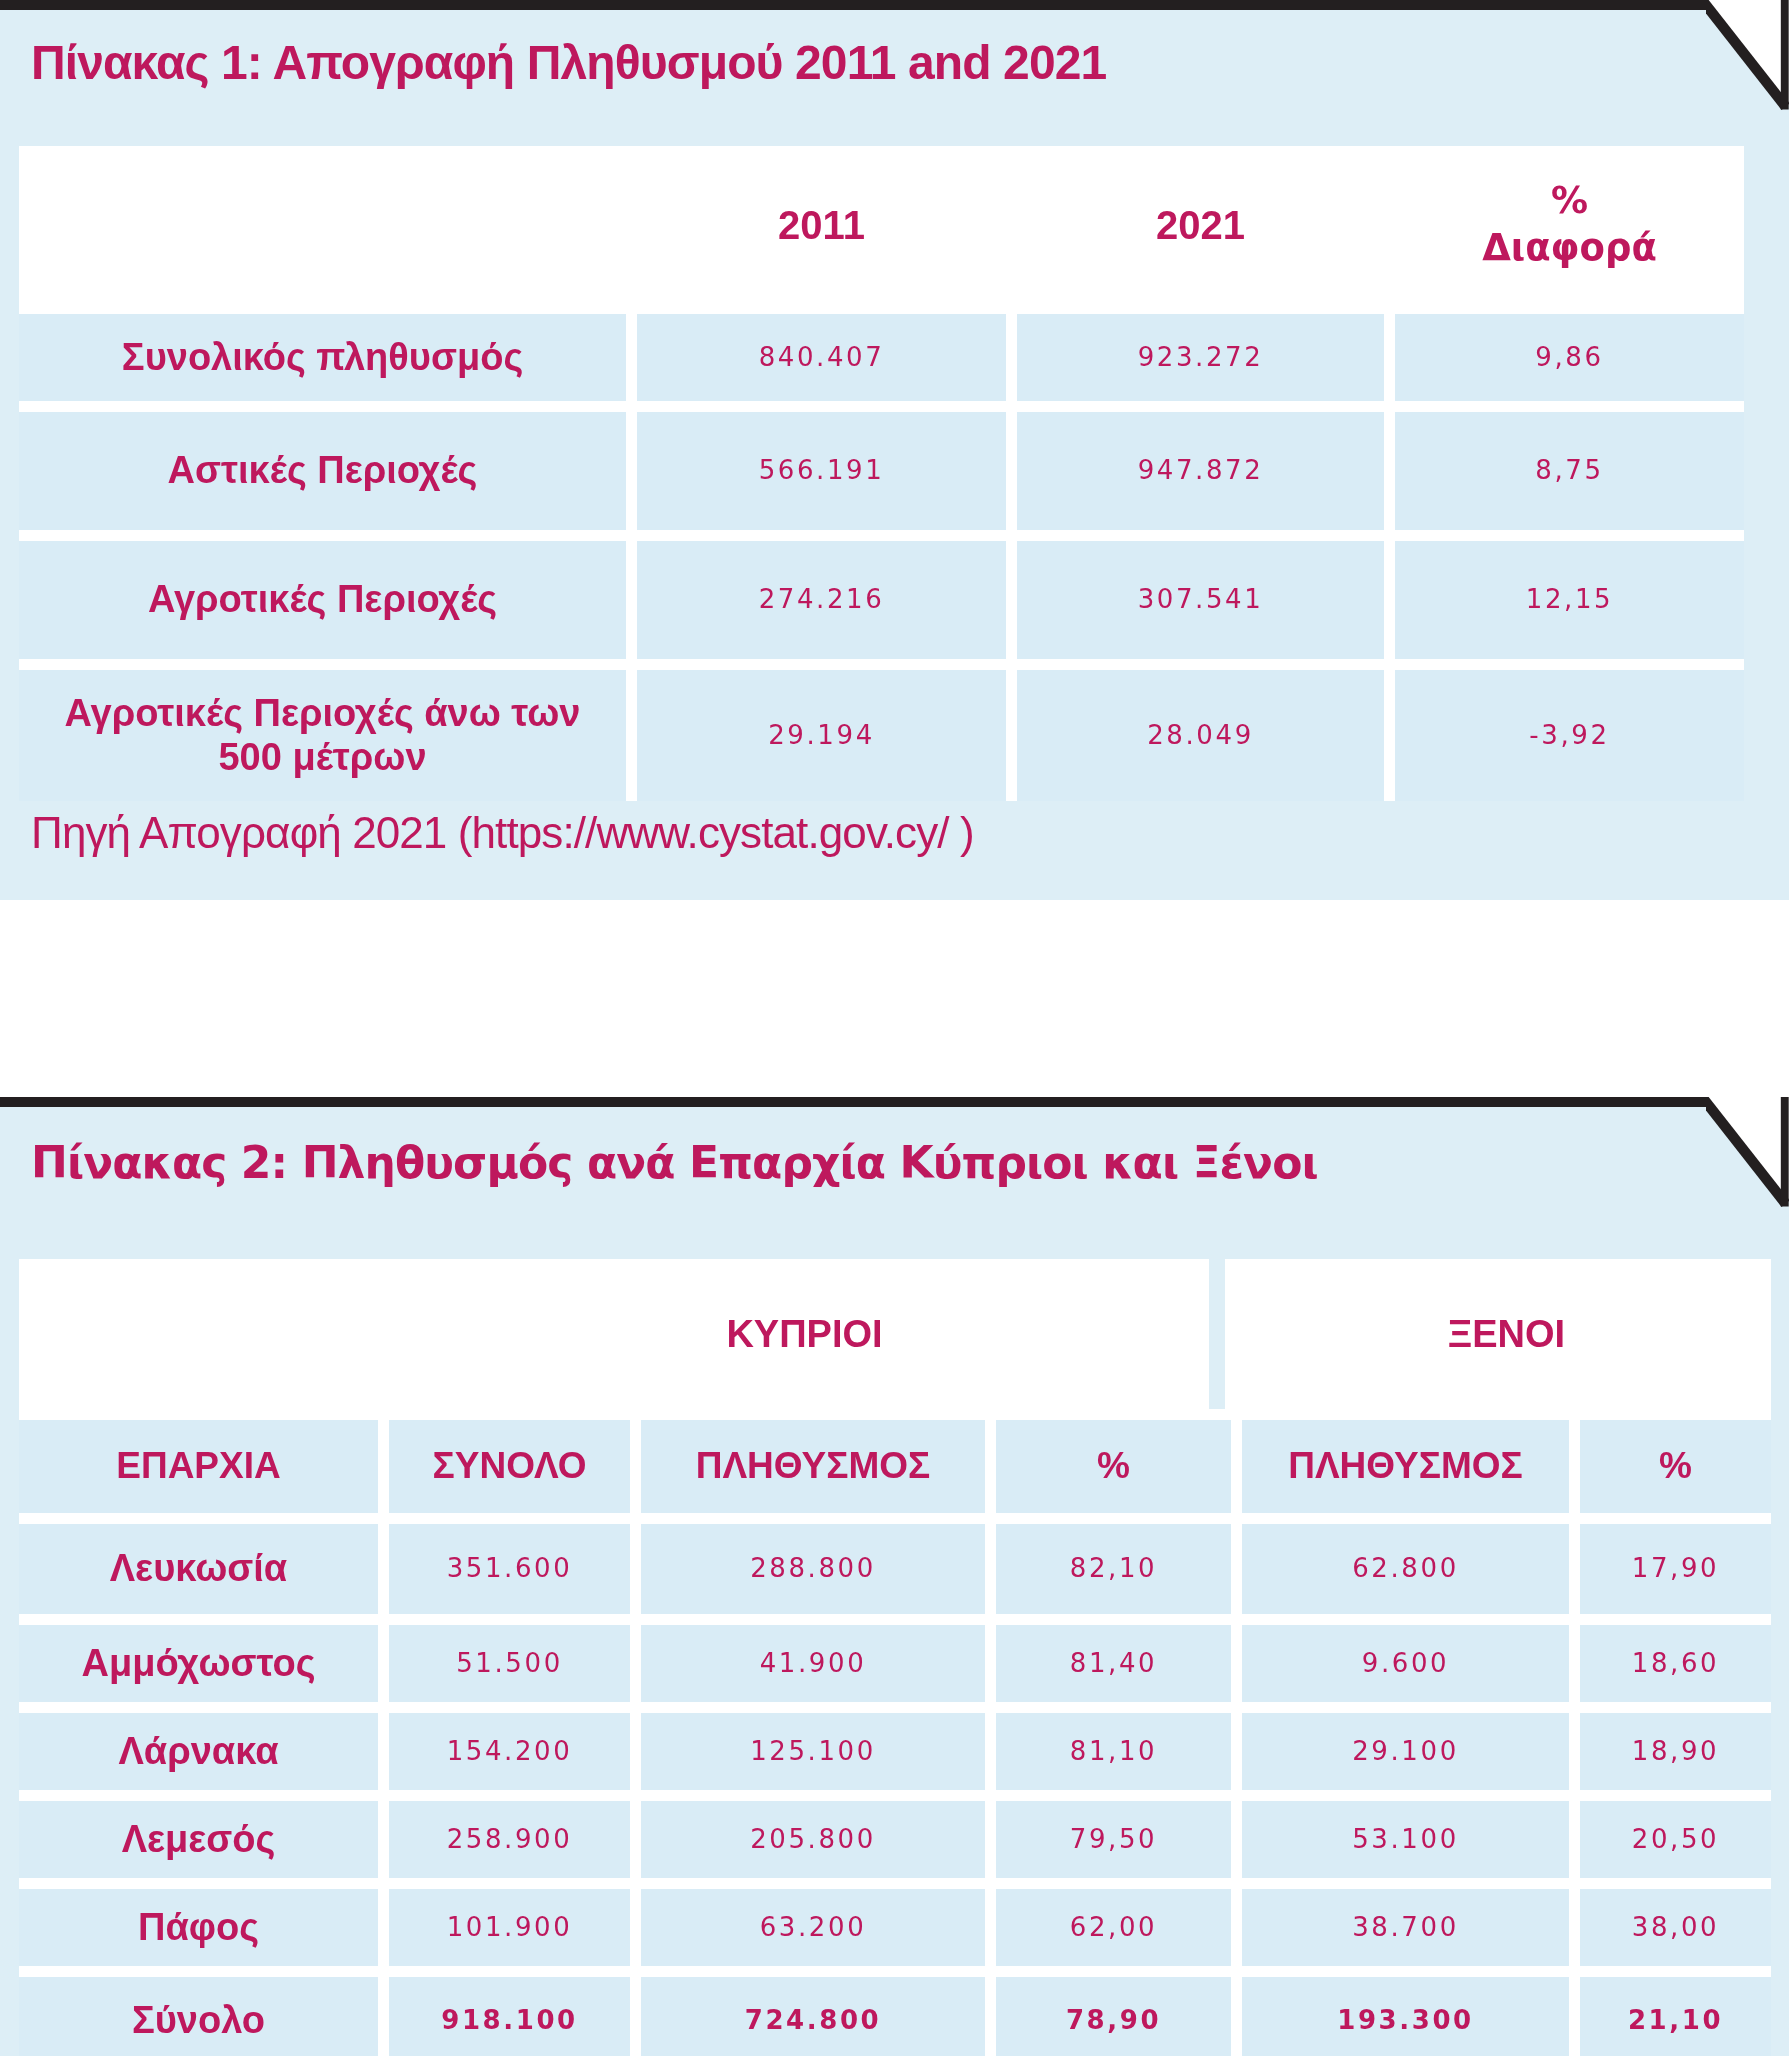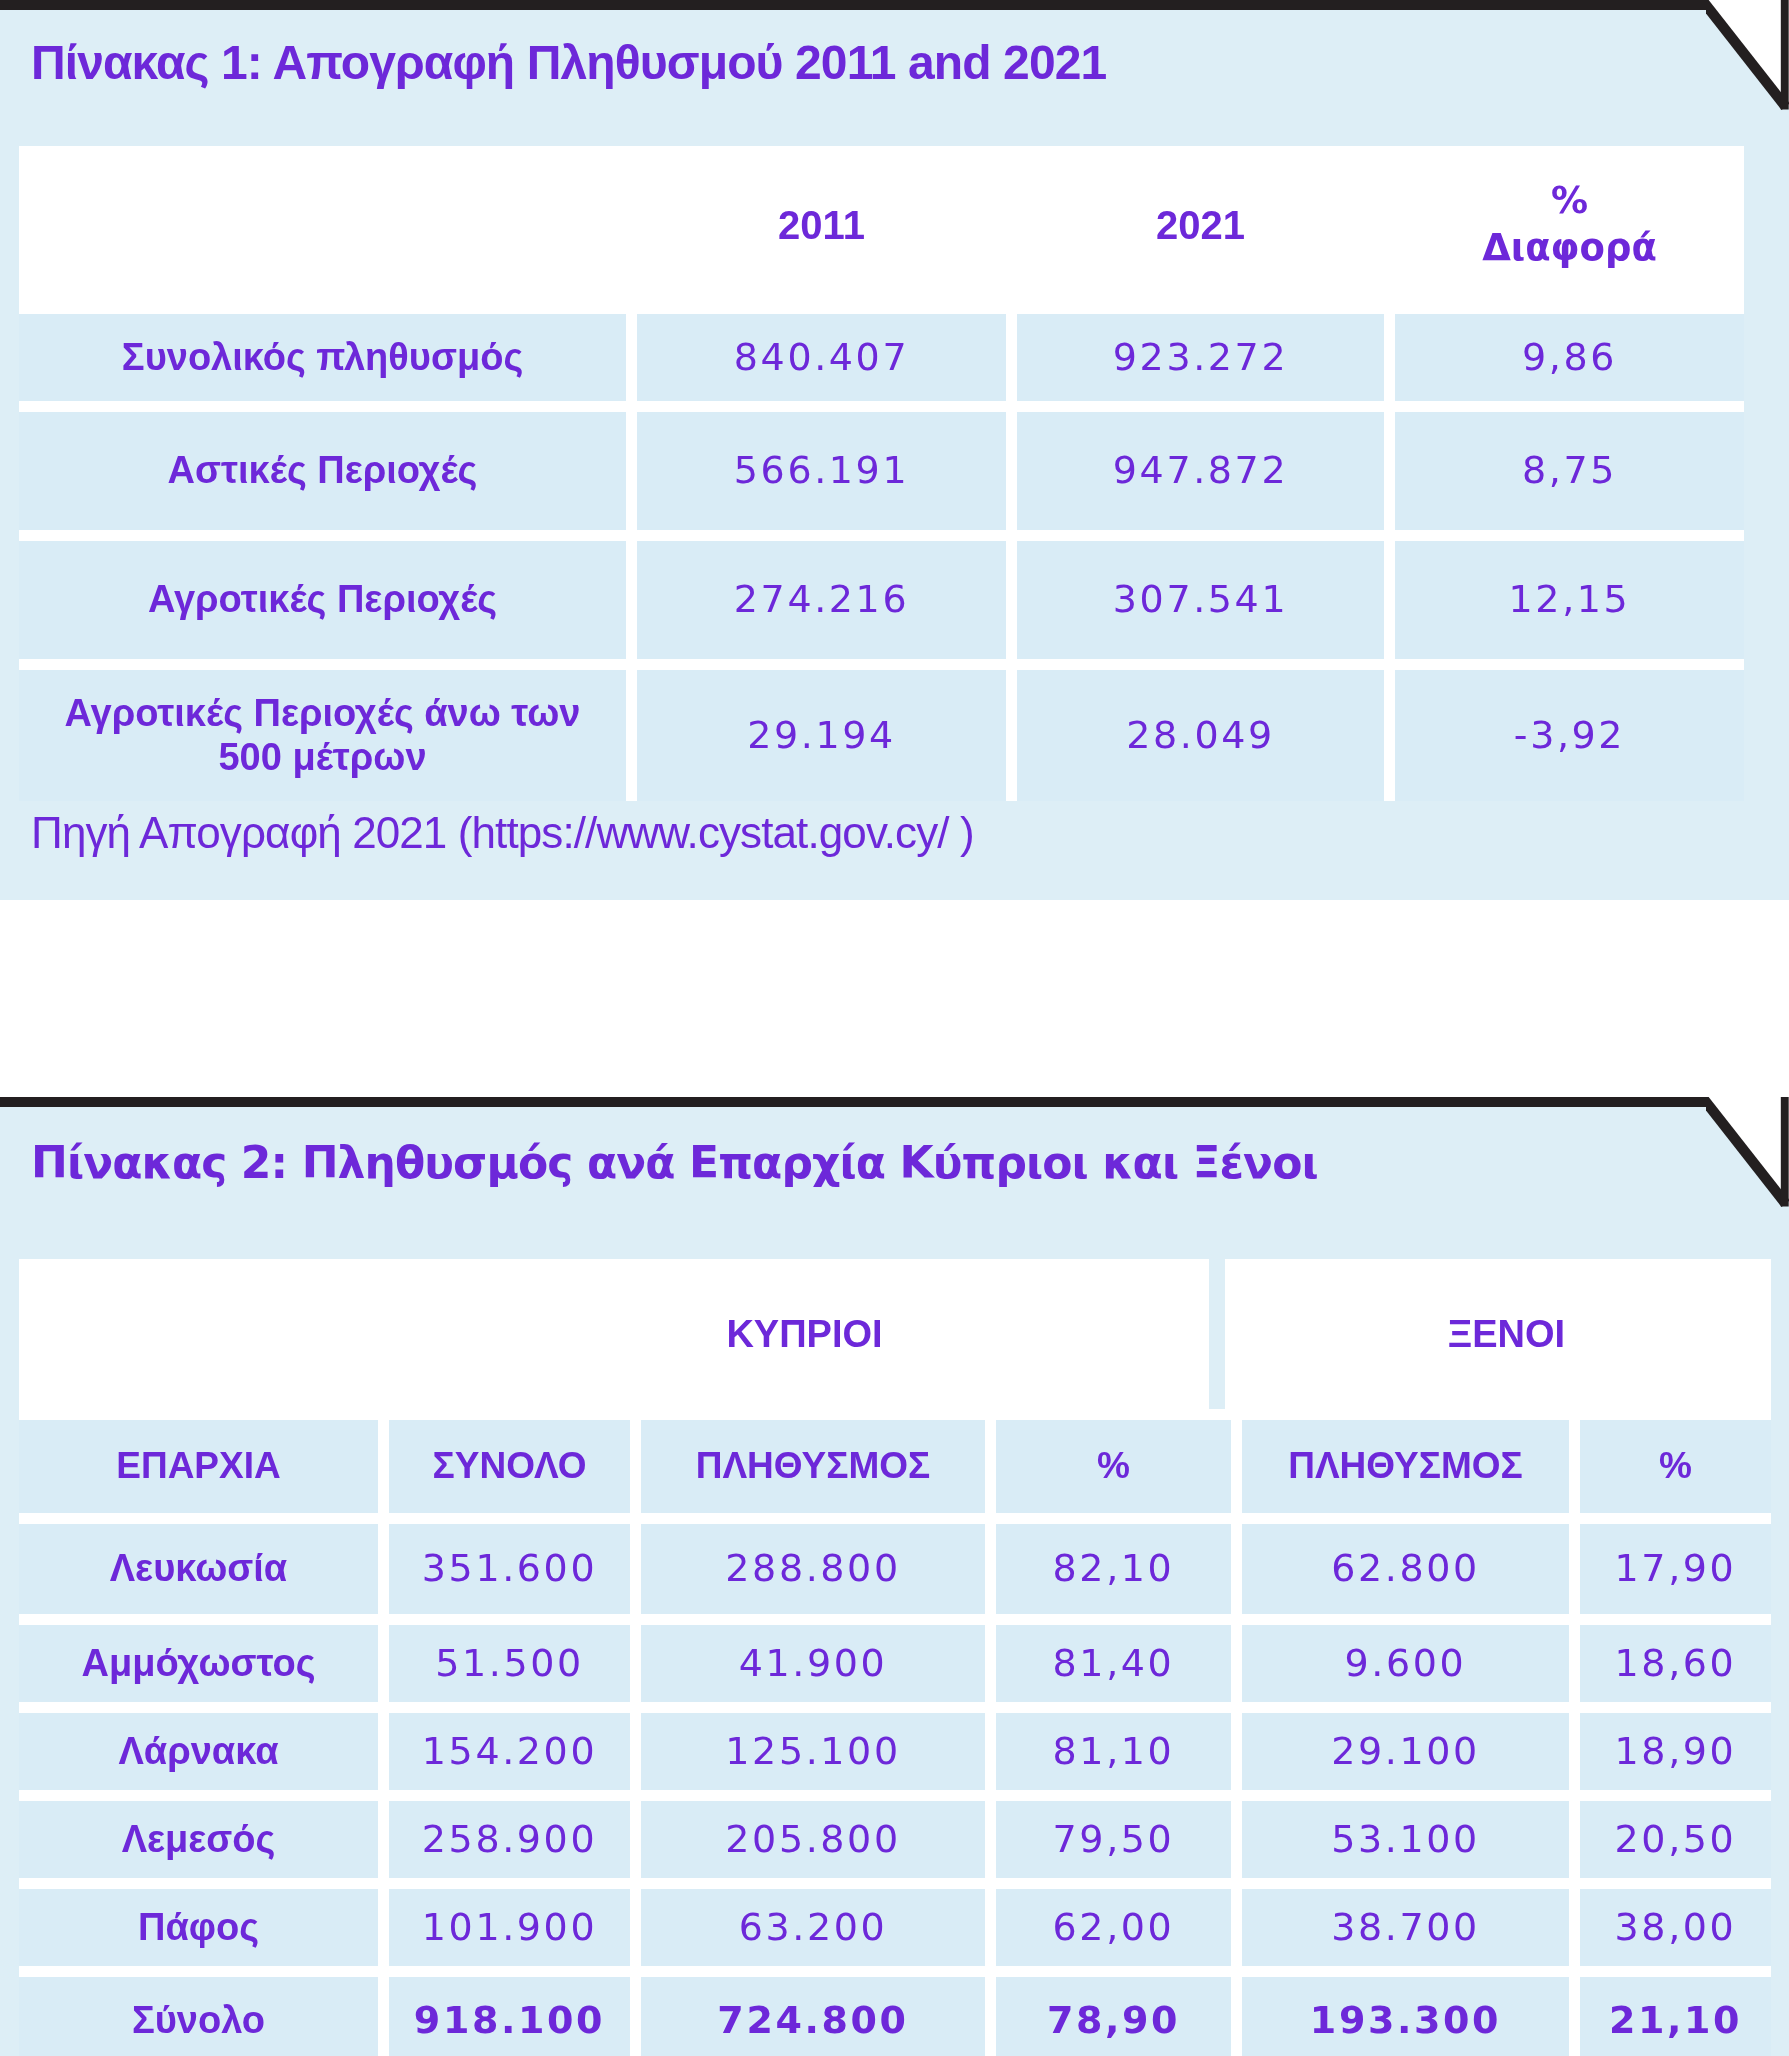--- a/index.html
+++ b/index.html
@@ -1,17 +1,17 @@
 <!DOCTYPE html>
 <html style="font-size:14px"><head>
 <meta charset="utf-8">
 <style>
   html,body{margin:0;padding:0;background:#ffffff;}
   .page{position:relative;width:1790px;height:2056px;background:#ffffff;
-        font-family:"Liberation Sans",sans-serif;color:#6d28d9;overflow:hidden;}
+        font-family:"Liberation Sans",sans-serif;color:#be185d;overflow:hidden;}
 
   .panel{position:absolute;left:0;width:1790px;background:#ddeef6;}
   #panel1{top:0;height:900px;}
   #panel2{top:1097px;height:959px;}
 
   .topbar{position:absolute;top:0;left:0;width:1706px;height:9.6px;background:#231f20;}
   .fold{position:absolute;top:0;right:0;width:84px;height:112px;display:block;}
 
   .title{position:absolute;left:31px;margin:0;font-weight:bold;
          font-size:48px;letter-spacing:-0.9px;white-space:nowrap;}
@@ -23,21 +23,21 @@
         grid-template-columns:607px 369px 367px 1fr;
         grid-template-rows:157px 87px 118px 118px 131px;}
   .tbl2{left:19px;top:162px;width:1752px;
         grid-template-columns:359px 241px 344px 235px 327px 1fr;
         grid-template-rows:150px 93px 90px 77px 77px 77px 77px 87px;}
 
   .c{background:#d9ecf6;display:flex;align-items:center;justify-content:center;
      text-align:center;line-height:1.15;}
   .hc{background:#ffffff;}
   .lbl{font-weight:bold;font-size:38px;padding:1px 26px;}
-  .num{font-family:"DejaVu Sans",sans-serif;font-size:38px;letter-spacing:2.6px;}
+  .num{font-family:"DejaVu Sans",sans-serif;font-size:26px;letter-spacing:2.6px;}
   .hnum{font-weight:bold;font-size:40px;letter-spacing:0;font-family:"Liberation Sans",sans-serif;}
   .hpct{font-family:"DejaVu Sans",sans-serif;font-weight:bold;font-size:37px;line-height:1.25;}
   .ch{font-weight:bold;font-size:37px;}
   .grp{background:#ffffff;font-weight:bold;font-size:38px;display:flex;
        align-items:center;justify-content:center;}
   .grp-cy{grid-column:1/5;padding-left:359px;}
   .grp-xe{grid-column:5/7;}
   .bold, .bold.num{font-weight:bold;}
   .group-gap{position:absolute;left:1190px;top:0;width:15.7px;height:150px;background:#ddeef6;}
 

